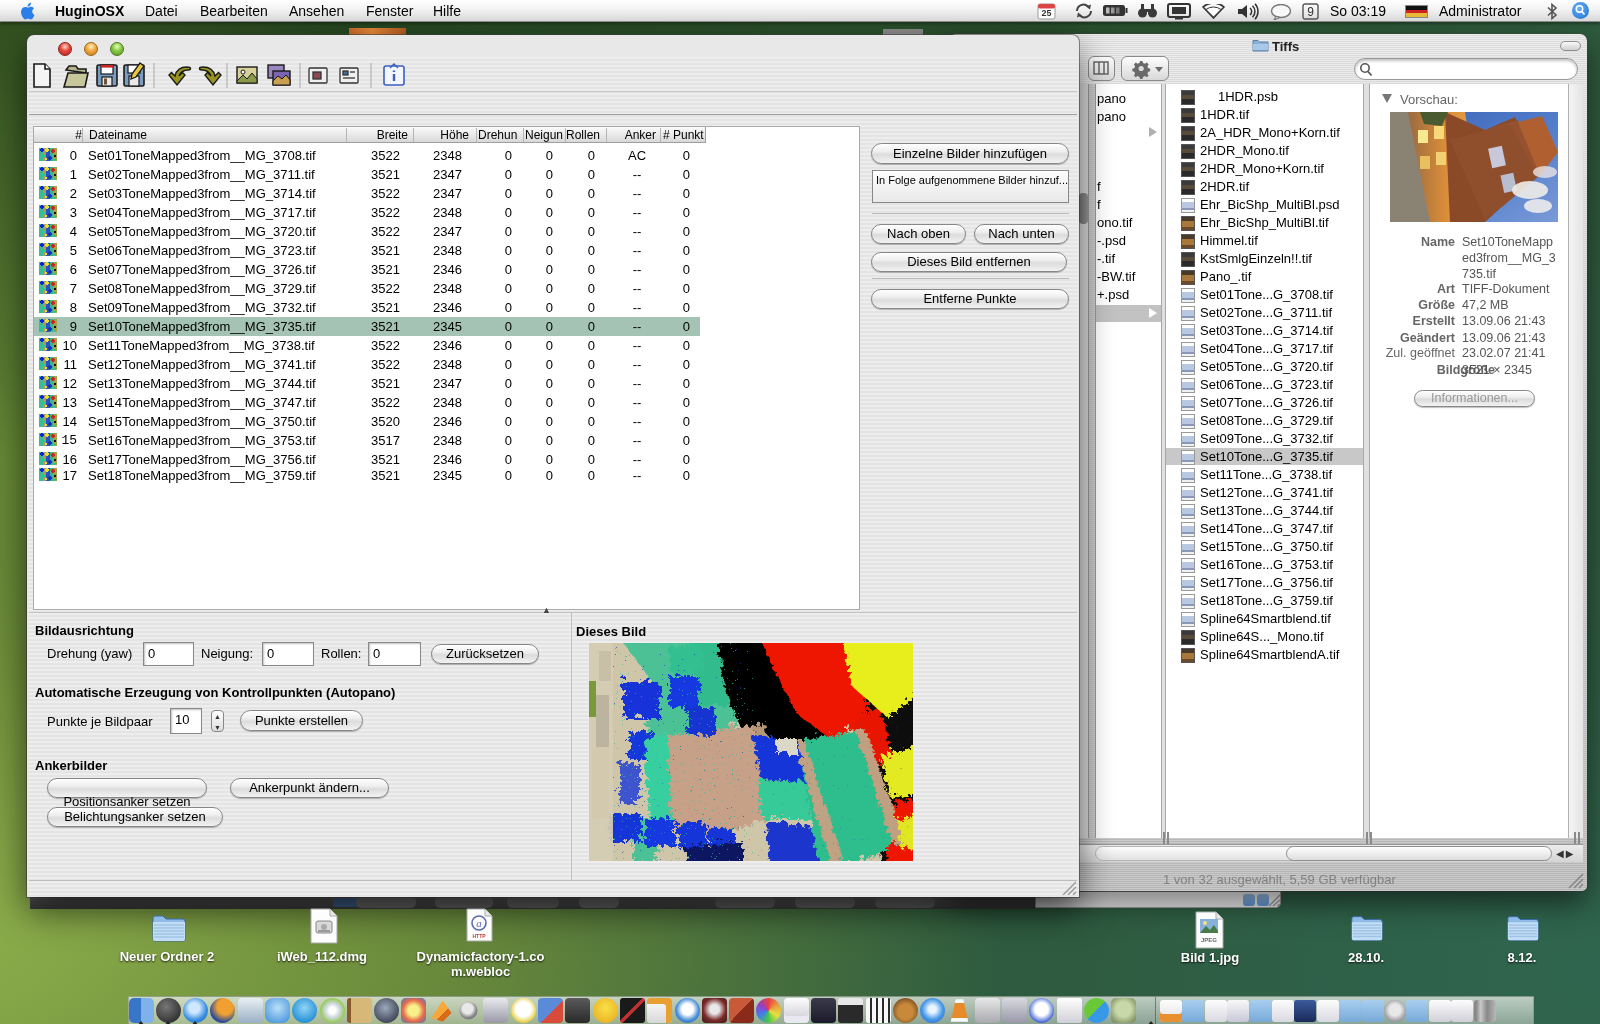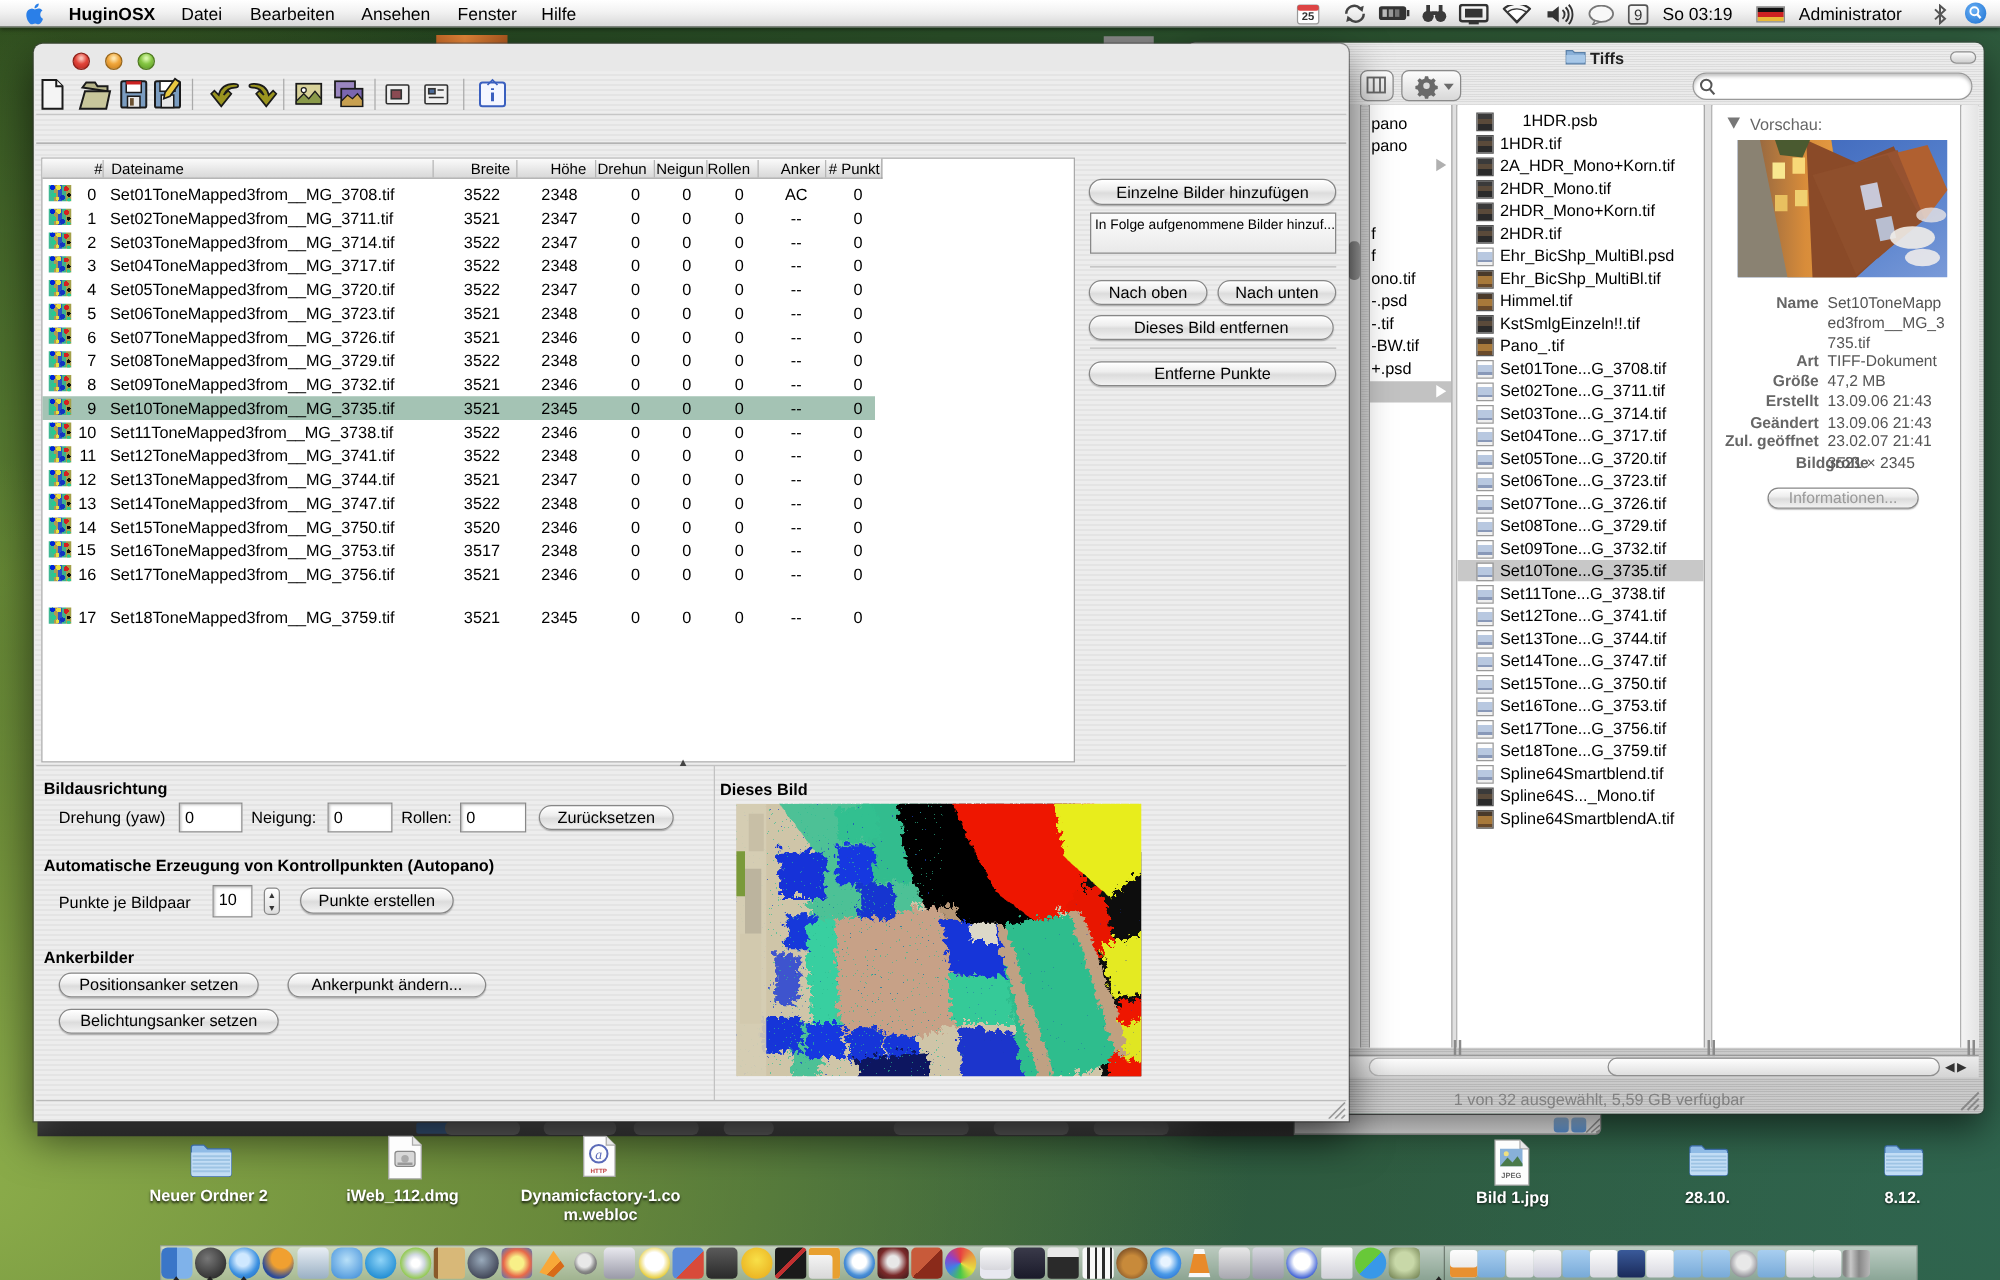--- a/index.html
+++ b/index.html
@@ -261,21 +261,21 @@
 <div class="abs" style="left:92px; top:167px; color:#555; font-size:12.5px; white-space:nowrap;">ed3from__MG_3</div>
 <div class="abs" style="left:92px; top:183px; color:#555; font-size:12.5px; white-space:nowrap;">735.tif</div>
 <div class="abs" style="left:0; top:198px; width:85px; text-align:right; font-weight:bold; color:#666; font-size:12.5px; white-space:nowrap;">Art</div>
 <div class="abs" style="left:92px; top:198px; color:#555; font-size:12.5px; white-space:nowrap;">TIFF-Dokument</div>
 <div class="abs" style="left:0; top:214px; width:85px; text-align:right; font-weight:bold; color:#666; font-size:12.5px; white-space:nowrap;">Größe</div>
 <div class="abs" style="left:92px; top:214px; color:#555; font-size:12.5px; white-space:nowrap;">47,2 MB</div>
 <div class="abs" style="left:0; top:230px; width:85px; text-align:right; font-weight:bold; color:#666; font-size:12.5px; white-space:nowrap;">Erstellt</div>
 <div class="abs" style="left:92px; top:230px; color:#555; font-size:12.5px; white-space:nowrap;">13.09.06 21:43</div>
 <div class="abs" style="left:0; top:247px; width:85px; text-align:right; font-weight:bold; color:#666; font-size:12.5px; white-space:nowrap;">Geändert</div>
 <div class="abs" style="left:92px; top:247px; color:#555; font-size:12.5px; white-space:nowrap;">13.09.06 21:43</div>
-<div class="abs" style="left:0; top:262px; width:85px; text-align:right; font-weight:bold; color:#666; font-size:12.5px; white-space:nowrap;">Zul. geöffnet</div>
+<div class="abs" style="left:0; top:262px; width:85px; text-align:right; font-weight:normal; color:#666; font-size:12.5px; white-space:nowrap;">Zul. geöffnet</div>
 <div class="abs" style="left:92px; top:262px; color:#555; font-size:12.5px; white-space:nowrap;">23.02.07 21:41</div>
 <div class="abs" style="left:0; top:279px; width:85px; text-align:right; font-weight:bold; color:#666; font-size:12.5px; white-space:nowrap;margin-left:40px;">Bildgröße</div>
 <div class="abs" style="left:92px; top:279px; color:#555; font-size:12.5px; white-space:nowrap;">3521 × 2345</div>
 <div class="pill" style="left:44px; top:306px; width:121px; height:17px; color:#999; font-size:12.5px;">Informationen...</div>
   </div>
 
   <div class="abs" style="left:619px; top:50px; width:15px; height:754px; background:linear-gradient(90deg,#f4f4f4,#e4e4e4); border-left:1px solid #b0b0b0;"></div>
 
   <div class="abs" style="left:214px; top:798px; width:6px; height:16px; border-left:2px solid #8a8a8a; border-right:2px solid #8a8a8a;"></div>
   <div class="abs" style="left:417px; top:798px; width:6px; height:16px; border-left:2px solid #8a8a8a; border-right:2px solid #8a8a8a;"></div>
@@ -582,21 +582,21 @@
 <div class="num" style="left:20px;width:23px;">16</div>
 <div style="left:54px;">Set17ToneMapped3from__MG_3756.tif</div>
 <div class="num" style="left:306px;width:60px;">3521</div>
 <div class="num" style="left:368px;width:60px;">2346</div>
 <div class="num" style="left:438px;width:40px;">0</div>
 <div class="num" style="left:479px;width:40px;">0</div>
 <div class="num" style="left:521px;width:40px;">0</div>
 <div style="left:575px;width:56px;text-align:center;">--</div>
 <div class="num" style="left:616px;width:40px;">0</div>
 </div>
-<div class="trow" style="top:357px;">
+<div class="trow" style="top:339px;">
 <div class="thumb"></div>
 <div class="num" style="left:20px;width:23px;">17</div>
 <div style="left:54px;">Set18ToneMapped3from__MG_3759.tif</div>
 <div class="num" style="left:306px;width:60px;">3521</div>
 <div class="num" style="left:368px;width:60px;">2345</div>
 <div class="num" style="left:438px;width:40px;">0</div>
 <div class="num" style="left:479px;width:40px;">0</div>
 <div class="num" style="left:521px;width:40px;">0</div>
 <div style="left:575px;width:56px;text-align:center;">--</div>
 <div class="num" style="left:616px;width:40px;">0</div>
@@ -622,21 +622,21 @@
   <div class="tinput" style="left:235px; top:607px; width:52px;">0</div>
   <div class="flabel" style="left:294px; top:611px;">Rollen:</div>
   <div class="tinput" style="left:341px; top:607px; width:53px;">0</div>
   <div class="pill" style="left:404px; top:609px; width:108px; height:20px; padding-top:1px;">Zurücksetzen</div>
   <div class="blabel" style="left:8px; top:650px;">Automatische Erzeugung von Kontrollpunkten (Autopano)</div>
   <div class="flabel" style="left:20px; top:679px;">Punkte je Bildpaar</div>
   <div class="tinput" style="left:143px; top:673px; width:32px; height:26px;">10</div>
   <div class="abs" style="left:184px; top:675px; width:13px; height:22px; border:1px solid #888; border-radius:4px; background:linear-gradient(180deg,#fff,#ddd); font-size:7px; text-align:center; color:#333; line-height:11px;">▲<br>▼</div>
   <div class="pill" style="left:213px; top:675px; width:123px; height:21px; padding-top:2px;">Punkte erstellen</div>
   <div class="blabel" style="left:8px; top:723px;">Ankerbilder</div>
-  <div class="pill" style="left:20px; top:743px; width:160px; height:20px; padding-top:1px;">Positionsanker setzen</div>
+  <div class="pill" style="left:20px; top:743px; width:160px; height:20px; padding-top:15px;text-decoration:underline;">Positionsanker setzen</div>
   <div class="pill" style="left:203px; top:743px; width:159px; height:20px; padding-top:1px;">Ankerpunkt ändern...</div>
   <div class="pill" style="left:20px; top:772px; width:176px; height:20px; padding-top:1px;">Belichtungsanker setzen</div>
 
   <div class="blabel" style="left:549px; top:589px;">Dieses Bild</div>
   <svg class="abs" style="left:562px; top:608px;" width="324" height="218" viewBox="0 0 324 218">
     <defs>
       <filter id="rag" x="-10%" y="-10%" width="120%" height="120%">
         <feTurbulence type="turbulence" baseFrequency="0.13" numOctaves="3" seed="7" result="t"></feTurbulence>
         <feDisplacementMap in="SourceGraphic" in2="t" scale="12"></feDisplacementMap>
       </filter>

